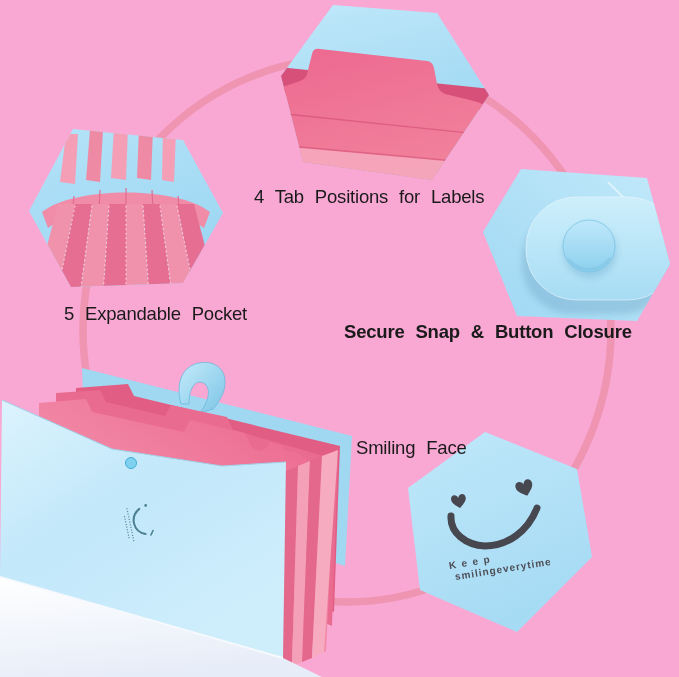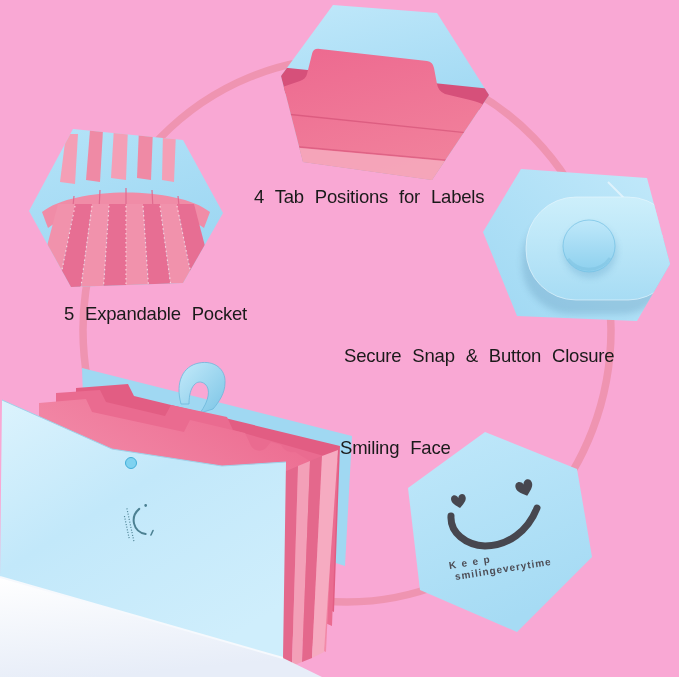--- a/index.html
+++ b/index.html
@@ -13,22 +13,22 @@
     letter-spacing:-0.2px;word-spacing:6px;white-space:nowrap;
   }
   .face-text{
     position:absolute;white-space:nowrap;color:#4d4d56;font-weight:bold;
     transform-origin:left center;
   }
   .face-text.keep{left:449px;top:560px;font-size:10px;letter-spacing:5.5px;transform:rotate(-9deg);}
   .face-text.line2{left:455px;top:571px;font-size:10px;letter-spacing:1px;transform:rotate(-9deg);}
   .lbl-tabs{left:254px;top:187px;}
   .lbl-pocket{left:64px;top:304px;}
-  .lbl-closure{left:344px;top:346px;}
-  .lbl-smile{left:340px;top:438px;}
+  .lbl-closure{left:344px;top:322px;font-weight:bold;}
+  .lbl-smile{left:356px;top:438px;}
 </style>
 </head>
 <body>
 
 <div class="stage">
 
 <svg width="679" height="677" viewBox="0 0 679 677">
   <defs>
     <filter id="soft" x="-30%" y="-30%" width="160%" height="160%">
           <feGaussianBlur stdDeviation="3"></feGaussianBlur>

